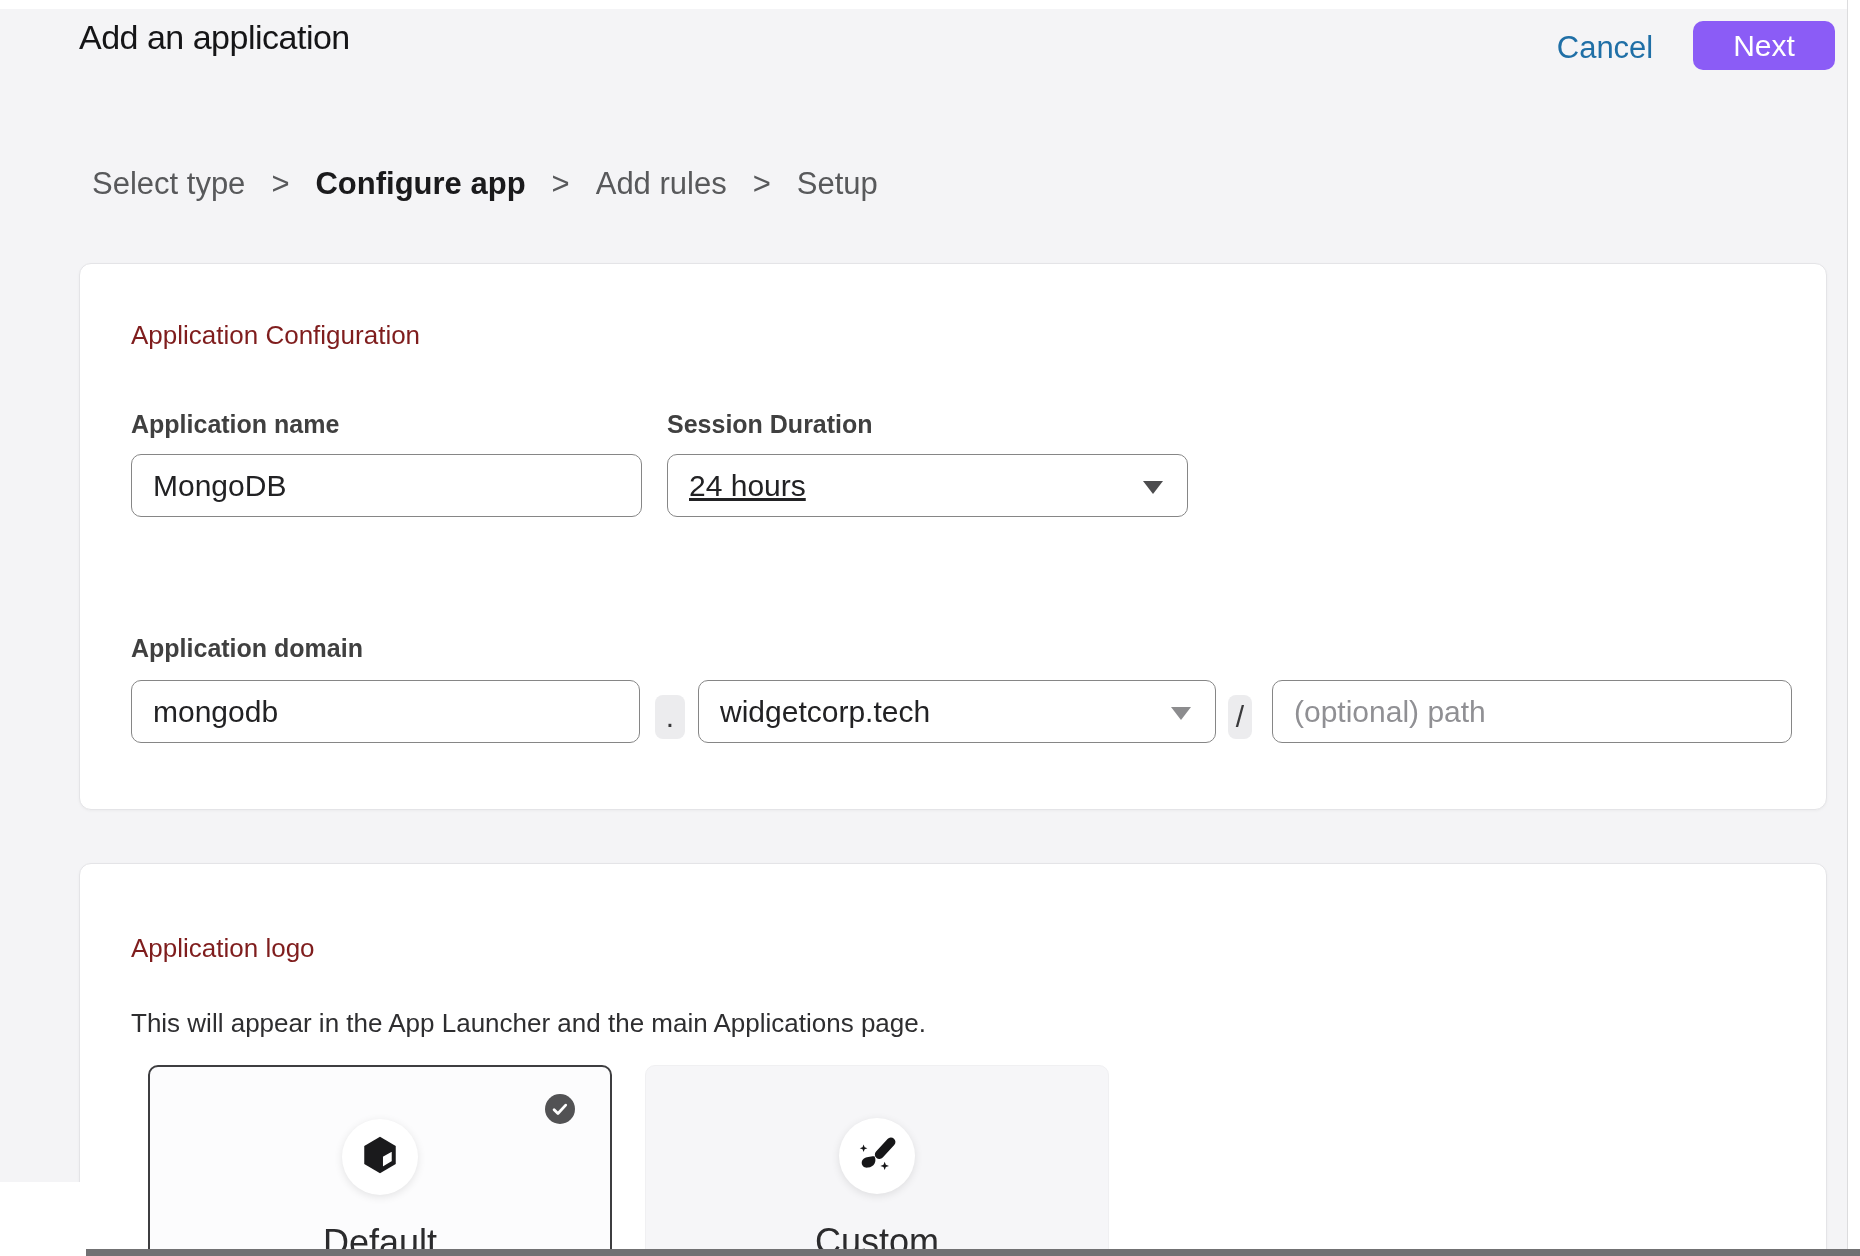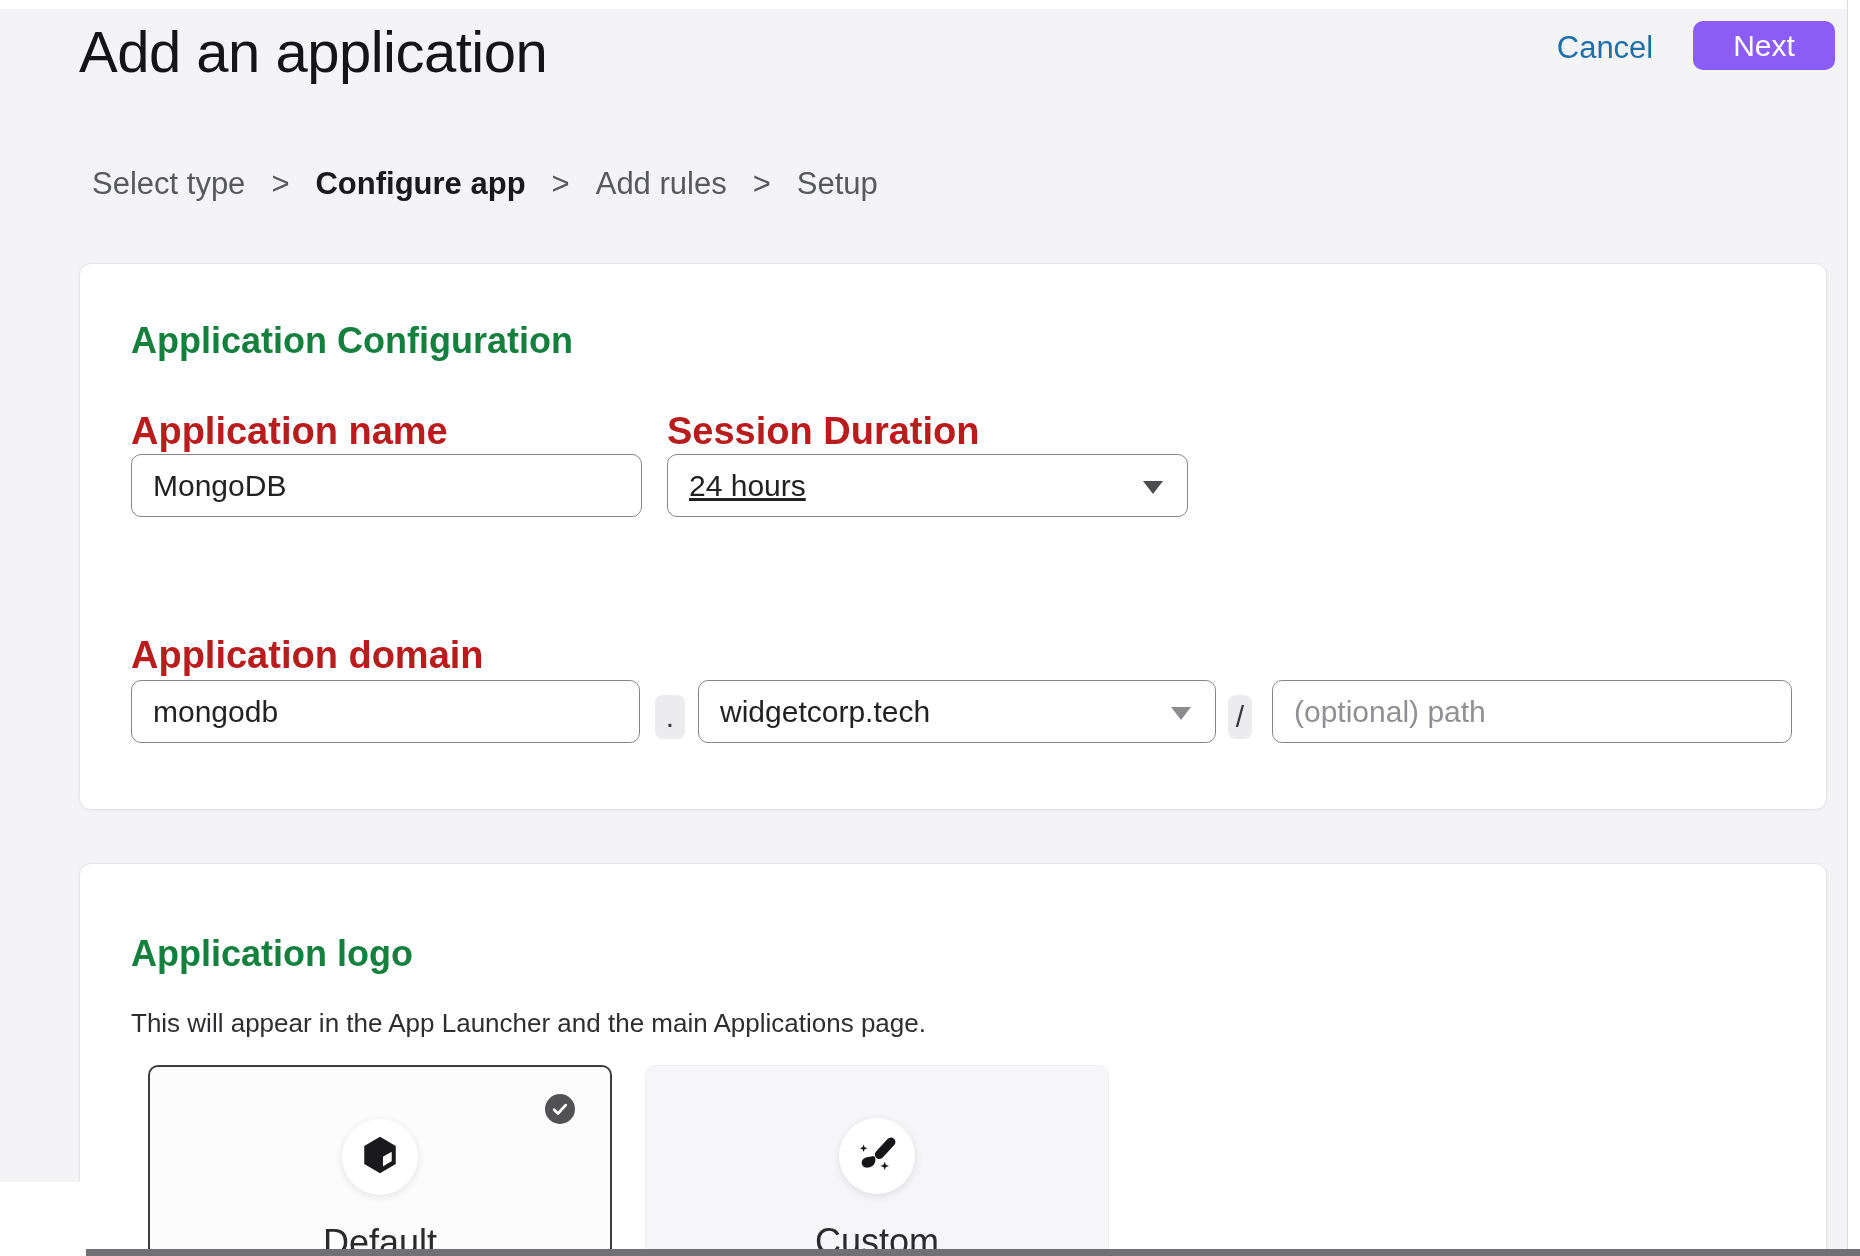--- a/index.html
+++ b/index.html
@@ -10,21 +10,21 @@
     font-family:"Liberation Sans","DejaVu Sans",sans-serif;
     color:#1b1b1d;
   }
   .top-strip { position:absolute; left:0; top:0; width:1860px; height:9px; background:#ffffff; }
   .scroll-strip { position:absolute; left:1847px; top:0; width:13px; height:1256px; background:#ffffff; border-left:1px solid #dcdcde; }
   .bottom-corner { position:absolute; left:0; top:1182px; width:86px; height:74px; background:#ffffff; }
   .bottom-bar { position:absolute; left:86px; top:1249px; width:1774px; height:7px; background:#717173; }
 
   .page-title {
     position:absolute; left:79px; top:18px;
-    font-size:58px; font-weight:400; letter-spacing:-0.5px; color:#151517;
+    font-size:34px; font-weight:400; letter-spacing:-0.5px; color:#151517;
   }
   .cancel-link {
     position:absolute; left:1545px; top:30px; width:120px; text-align:center;
     font-size:31px; color:#1f6fa6; cursor:pointer;
   }
   .next-button {
     position:absolute; left:1693px; top:21px; width:142px; height:49px;
     background:#8b5cf6; border:none; border-radius:10px;
     color:#ffffff; font-size:30px; font-family:inherit; cursor:pointer;
   }
@@ -38,22 +38,22 @@
   .crumb-sep { color:#58595b; }
 
   .card {
     position:absolute; left:79px; width:1748px;
     background:#ffffff; border:1px solid #e4e4e7; border-radius:12px;
     box-shadow:0 1px 3px rgba(0,0,0,0.04);
   }
   .card-config { top:263px; height:547px; }
   .card-logo { top:863px; height:500px; }
 
-  .section-heading { position:absolute; font-size:36px; font-weight:700; color:#15803d; }
-  .field-label { position:absolute; font-size:38px; font-weight:700; color:#b91c1c; }
+  .section-heading { position:absolute; font-size:26px; font-weight:400; color:#7f1d1d; }
+  .field-label { position:absolute; font-size:25px; font-weight:700; color:#404040; }
 
   .text-input {
     position:absolute; height:63px; background:#ffffff;
     border:1.5px solid #868686; border-radius:10px;
     font-size:30px; font-family:inherit; color:#222224; padding:0 21px;
   }
   .text-input::placeholder { color:#909094; opacity:1; }
 
   .select-box {
     position:absolute; height:63px; background:#ffffff;

